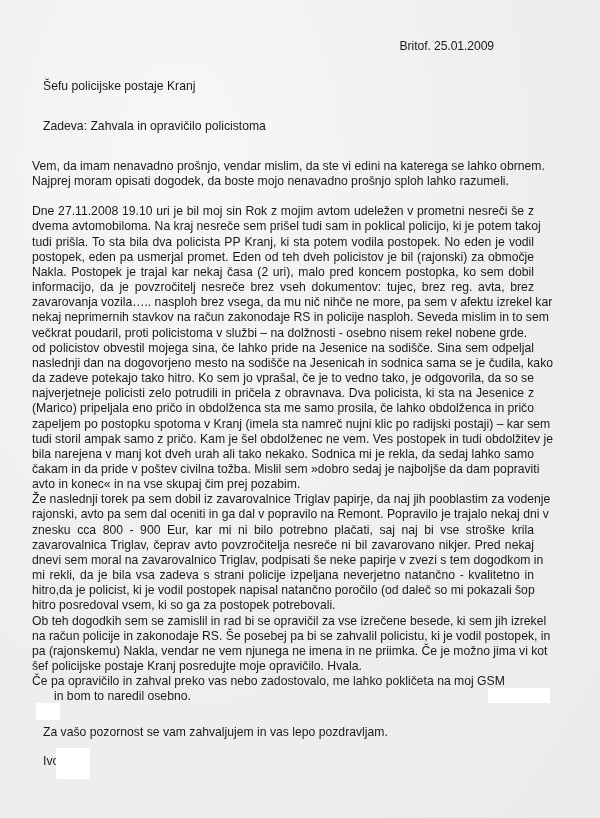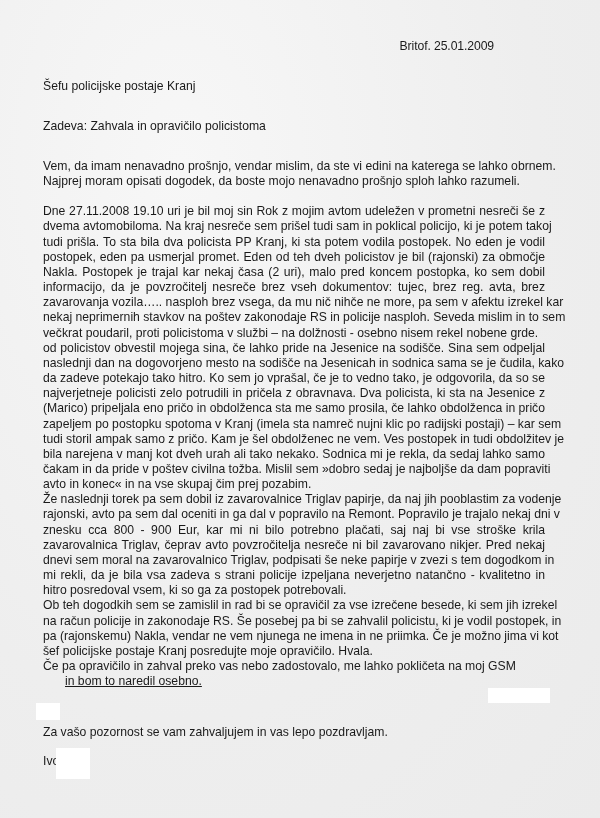--- a/index.html
+++ b/index.html
@@ -20,21 +20,21 @@
       position: absolute; left: 43px; top: 79px;
       font-size: 12.2px;
       text-align: right;
     }
     .subject {
       position: absolute; left: 43px; top: 119px;
       font-size: 12.2px;
       text-align: center;
     }
     .body {
-      position: absolute; left: 43px; top: 159px; width: 502px;
+      position: absolute; left: 32px; top: 159px; width: 502px;
       font-size: 12.2px; line-height: 15.15px;
     }
     .line { display: block; text-align: justify; text-align-last: justify; white-space: nowrap; }
     .line.end { text-align-last: left; }
     .gsm-redact { position: absolute; left: 488px; top: 688px; width: 62px; height: 15px; background: #fff; }
     .gsm-redact-2 { position: absolute; left: 36px; top: 703px; width: 24px; height: 17px; background: #fff; }
     .closing { position: absolute; left: 43px; top: 725px; font-size: 12.2px; }
     .signature { position: absolute; left: 43px; top: 754px; font-size: 12.2px; }
     .sig-redact { position: absolute; left: 56px; top: 748px; width: 34px; height: 31px; background: #fff; }
     .gsm-line { white-space: nowrap; }
@@ -57,21 +57,21 @@
     </div>
 
     <div style="margin-top:15px;">
       <span class="line">Dne 27.11.2008 19.10 uri je bil moj sin Rok z mojim avtom udeležen v prometni nesreči še z</span>
       <span class="line">dvema avtomobiloma. Na kraj nesreče sem prišel tudi sam in poklical policijo, ki je potem takoj</span>
       <span class="line">tudi prišla. To sta bila dva policista PP Kranj, ki sta potem vodila postopek. No eden je vodil</span>
       <span class="line">postopek, eden pa usmerjal promet. Eden od teh dveh policistov je bil (rajonski) za območje</span>
       <span class="line">Nakla. Postopek je trajal kar nekaj časa (2 uri), malo pred koncem postopka, ko sem dobil</span>
       <span class="line">informacijo, da je povzročitelj nesreče brez vseh dokumentov: tujec, brez reg. avta, brez</span>
       <span class="line">zavarovanja vozila….. nasploh brez vsega, da mu nič nihče ne more, pa sem v afektu izrekel kar</span>
-      <span class="line">nekaj neprimernih stavkov na poštev zakonodaje RS in policije nasploh. Seveda mislim in to sem</span>
+      <span class="line">nekaj neprimernih stavkov na račun zakonodaje RS in policije nasploh. Seveda mislim in to sem</span>
       <span class="line end">večkrat poudaril, proti policistoma v službi – na dolžnosti - osebno nisem rekel nobene grde.</span>
     </div>
 
     <div>
       <span class="line">od policistov obvestil mojega sina, če lahko pride na Jesenice na sodišče. Sina sem odpeljal</span>
       <span class="line">naslednji dan na dogovorjeno mesto na sodišče na Jesenicah in sodnica sama se je čudila, kako</span>
       <span class="line">da zadeve potekajo tako hitro. Ko sem jo vprašal, če je to vedno tako, je odgovorila, da so se</span>
       <span class="line">najverjetneje policisti zelo potrudili in pričela z obravnava. Dva policista, ki sta na Jesenice z</span>
       <span class="line">(Marico) pripeljala eno pričo in obdolženca sta me samo prosila, če lahko obdolženca in pričo</span>
       <span class="line">zapeljem po postopku spotoma v Kranj (imela sta namreč nujni klic po radijski postaji) – kar sem</span>
@@ -81,33 +81,34 @@
       <span class="line end">avto in konec« in na vse skupaj čim prej pozabim.</span>
     </div>
 
     <div>
       <span class="line">Že naslednji torek pa sem dobil iz zavarovalnice Triglav papirje, da naj jih pooblastim za vodenje</span>
       <span class="line">rajonski, avto pa sem dal oceniti in ga dal v popravilo na Remont. Popravilo je trajalo nekaj dni v</span>
       <span class="line">znesku cca 800 - 900 Eur, kar mi ni bilo potrebno plačati, saj naj bi vse stroške krila</span>
       <span class="line">zavarovalnica Triglav, čeprav avto povzročitelja nesreče ni bil zavarovano nikjer. Pred nekaj</span>
       <span class="line">dnevi sem moral na zavarovalnico Triglav, podpisati še neke papirje v zvezi s tem dogodkom in</span>
       <span class="line">mi rekli, da je bila vsa zadeva s strani policije izpeljana neverjetno natančno - kvalitetno in</span>
+      <span class="line">hitro,da je policist, ki je vodil postopek napisal natančno poročilo (od daleč so mi pokazali šop</span>
       <span class="line end">hitro posredoval vsem, ki so ga za postopek potrebovali.</span>
     </div>
 
     <div>
       <span class="line">Ob teh dogodkih sem se zamislil in rad bi se opravičil za vse izrečene besede, ki sem jih izrekel</span>
       <span class="line">na račun policije in zakonodaje RS. Še posebej pa bi se zahvalil policistu, ki je vodil postopek, in</span>
       <span class="line">pa (rajonskemu) Nakla, vendar ne vem njunega ne imena in ne priimka. Če je možno jima vi kot</span>
       <span class="line end">šef policijske postaje Kranj posredujte moje opravičilo. Hvala.</span>
     </div>
 
     <div>
       <span class="line end gsm-line">Če pa opravičilo in zahval preko vas nebo zadostovalo, me lahko pokličeta na moj GSM</span>
-      <span class="line end gsm-line" style="padding-left:22px;text-decoration:underline;">in bom to naredil osebno.</span>
+      <span class="line end gsm-line" style="padding-left:22px;">in bom to naredil osebno.</span>
     </div>
   </div>
 
   <div class="gsm-redact"></div>
   <div class="gsm-redact-2"></div>
 
   <div class="closing">Za vašo pozornost se vam zahvaljujem in vas lepo pozdravljam.</div>
 
   <div class="signature">Ivo</div>
   <div class="sig-redact"></div>

